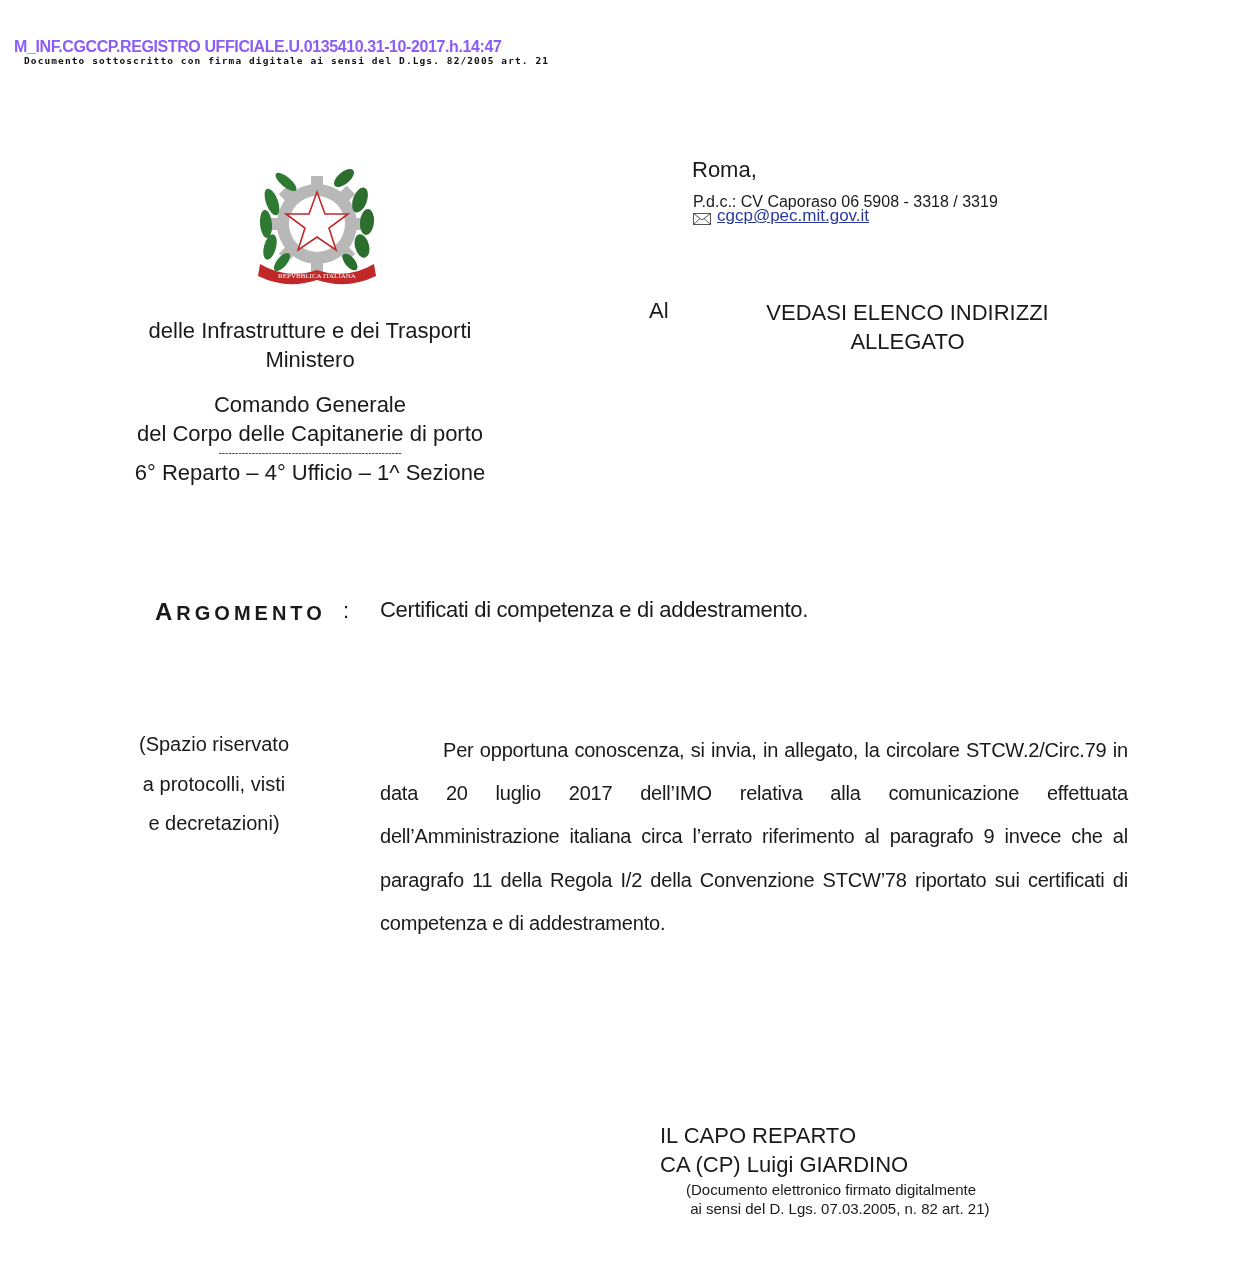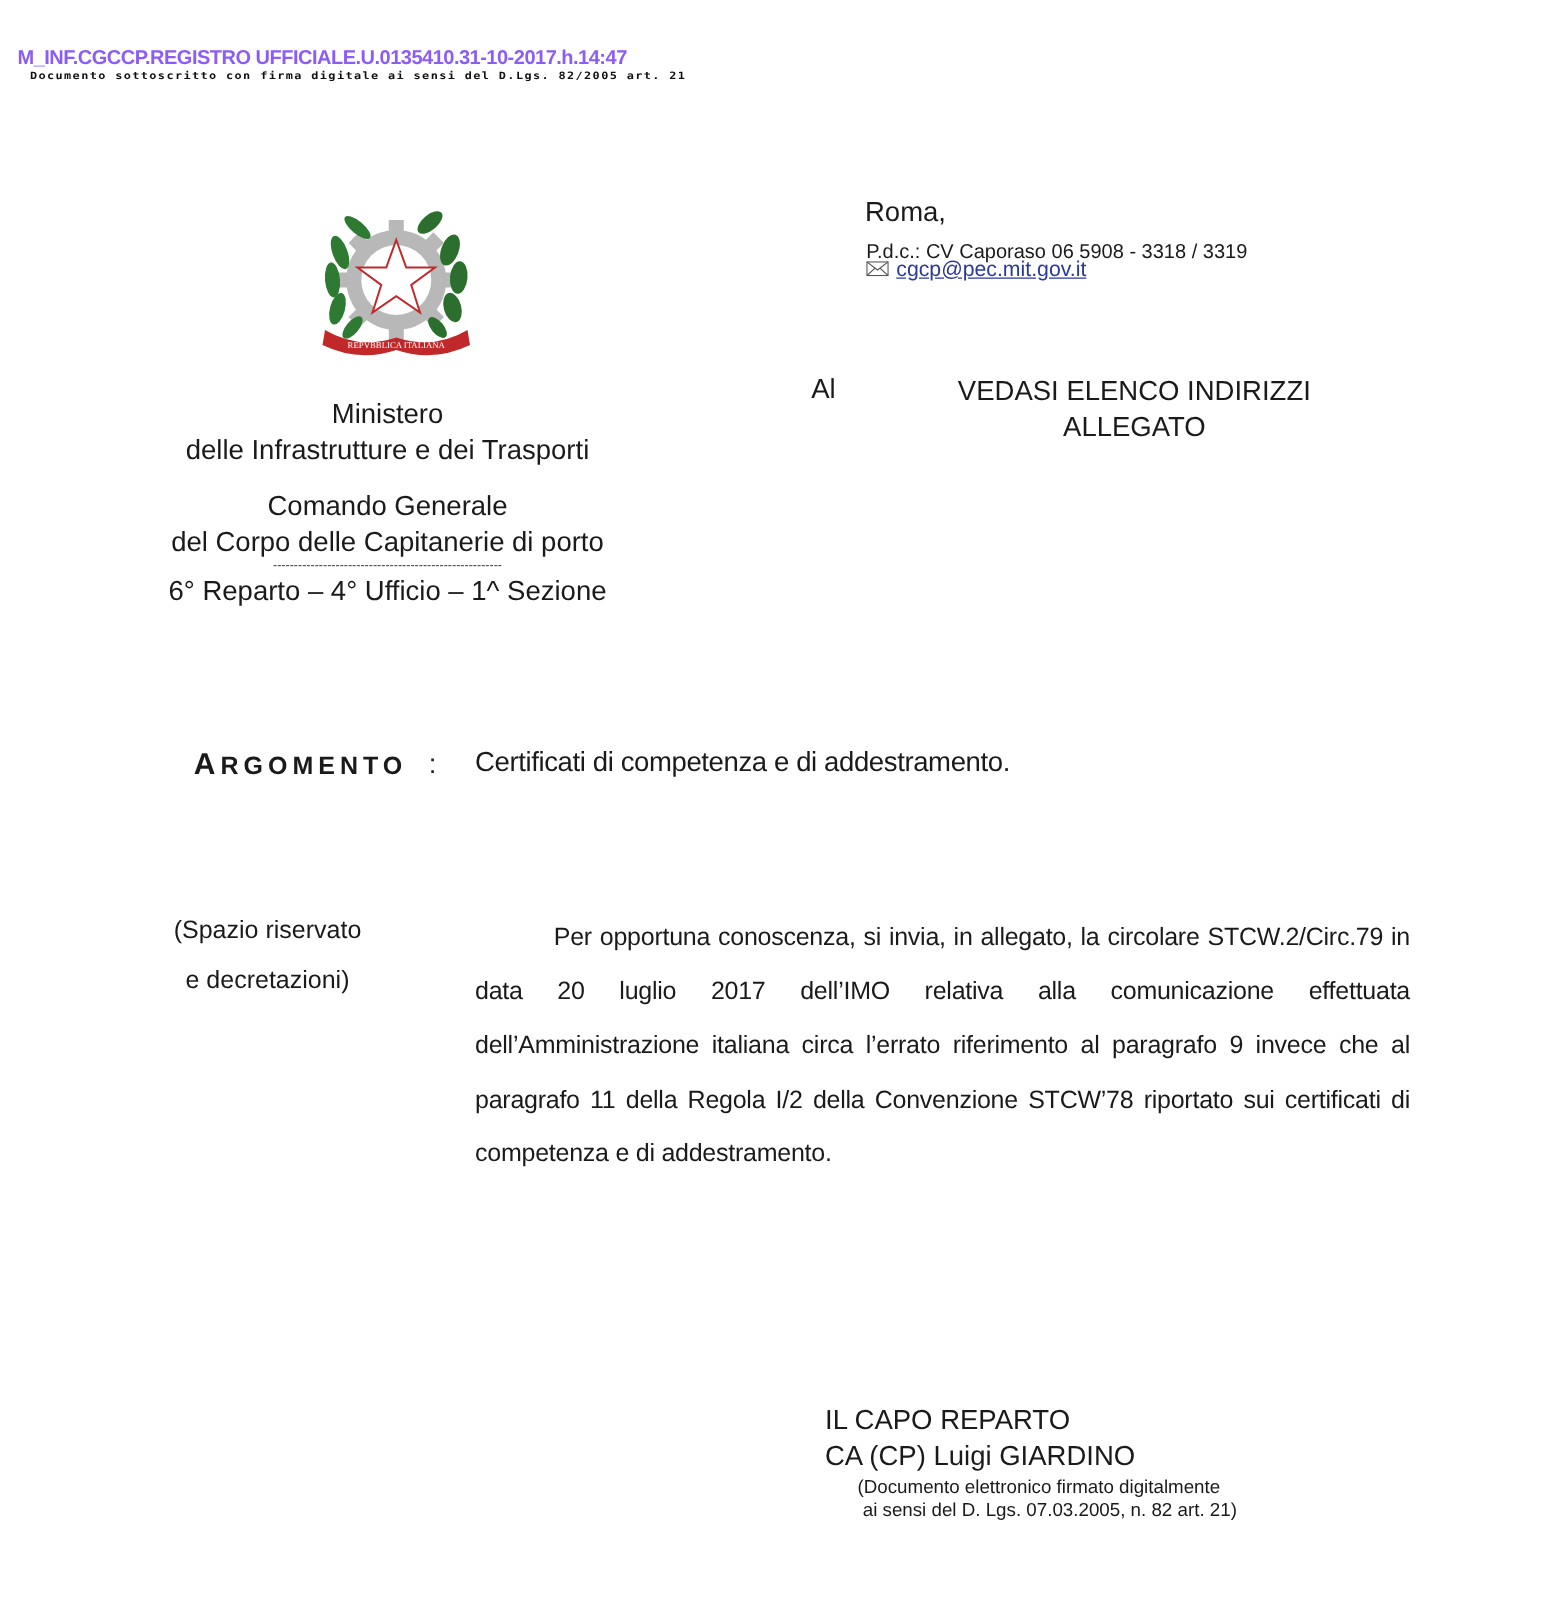--- a/index.html
+++ b/index.html
@@ -6,21 +6,21 @@
   body { width: 1240px; height: 1288px; position: relative; overflow: hidden;
          font-family: "Liberation Sans", sans-serif; color: #1a1a1a; }
   .abs { position: absolute; }
   .stamp-main { left: 14px; top: 38px; font-size: 16px; font-weight: bold; color: #8b5cf6;
                 letter-spacing: -0.4px; white-space: nowrap; font-family: "Liberation Sans", sans-serif; }
   .stamp-sub { left: 24px; top: 56px; font-size: 9.5px; font-weight: bold; color: #111;
                letter-spacing: 1.1px; white-space: nowrap; font-family: "DejaVu Sans Mono", monospace; transform: scaleY(0.85); transform-origin: left top; }
   .emblem { left: 252px; top: 152px; width: 130px; height: 135px; }
   .roma { left: 692px; top: 157px; font-size: 22px; }
   .pdc { left: 693px; top: 193px; font-size: 16px; }
-  .pec { left: 693px; top: 206px; font-size: 17px; display: flex; gap: 6px; }
+  .pec { left: 693px; top: 206px; font-size: 17px; display: flex; align-items: center; gap: 6px; }
   .pec a { color: #2a3a9a; text-decoration: underline; }
   .envelope { width: 18px; height: 12px; display: inline-block; }
   .ministry { left: 100px; top: 316px; width: 420px; text-align: center; font-size: 22px; line-height: 29px; }
   .ministry .gap { height: 16px; }
   .ministry .dash { font-size: 10px; line-height: 10px; letter-spacing: 0px; color: #333; }
   .al { left: 649px; top: 298px; font-size: 22px; }
   .recipients { left: 740px; top: 298px; width: 335px; text-align: center; font-size: 22px; line-height: 29px; }
   .arg-label { left: 155px; top: 598px; font-size: 20px; font-weight: bold; letter-spacing: 4px; }
   .arg-label .big { font-size: 24px; }
   .arg-colon { left: 343px; top: 598px; font-size: 22px; }
@@ -84,41 +84,42 @@
   <span class="envelope">
     <svg width="18" height="12" viewBox="0 0 18 12">
       <rect x="0.5" y="0.5" width="17" height="11" fill="none" stroke="#555" stroke-width="1"></rect>
       <path d="M0.5,0.5 L9,7 L17.5,0.5 M0.5,11.5 L7,5.5 M17.5,11.5 L11,5.5" fill="none" stroke="#555" stroke-width="1"></path>
     </svg>
   </span>
   <a>cgcp@pec.mit.gov.it</a>
 </div>
 
 <div class="abs ministry">
+  <div>delle Infrastrutture e dei Trasporti</div>
   <div>Ministero</div>
-  <div>delle Infrastrutture e dei Trasporti</div>
   <div class="gap"></div>
   <div>Comando Generale</div>
   <div>del Corpo delle Capitanerie di porto</div>
   <div class="dash">-------------------------------------------------------</div>
   <div>6° Reparto  – 4° Ufficio – 1^ Sezione</div>
 </div>
 
 <div class="abs al">Al</div>
 <div class="abs recipients">
   <div>VEDASI ELENCO INDIRIZZI</div>
   <div>ALLEGATO</div>
 </div>
 
 <div class="abs arg-label"><span class="big">A</span><span>RGOMENTO</span></div>
 <div class="abs arg-colon">:</div>
 <div class="abs arg-text">Certificati di competenza e di addestramento.</div>
 
 <div class="abs reserved">
   <div>(Spazio riservato</div>
+  <div>a protocolli, visti</div>
   <div>e decretazioni)</div>
 </div>
 
 <div class="abs body-text">Per opportuna conoscenza, si invia, in allegato, la circolare STCW.2/Circ.79 in data 20 luglio 2017 dell’IMO relativa alla comunicazione effettuata dell’Amministrazione italiana circa l’errato riferimento al paragrafo 9 invece che al paragrafo 11 della Regola I/2 della Convenzione STCW’78 riportato sui certificati di competenza e di addestramento.</div>
 
 <div class="abs sign">
   <div>IL CAPO REPARTO</div>
   <div>CA (CP) Luigi GIARDINO</div>
 </div>
 <div class="abs sign-note"><div>(Documento elettronico firmato digitalmente</div><div> ai sensi del D. Lgs. 07.03.2005, n. 82 art. 21)</div></div>

